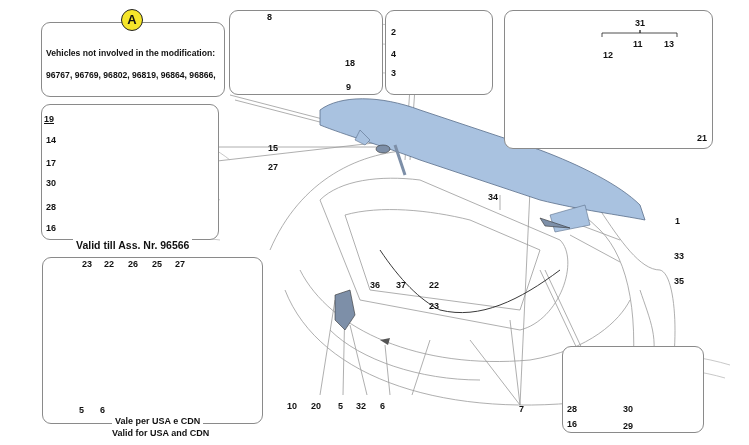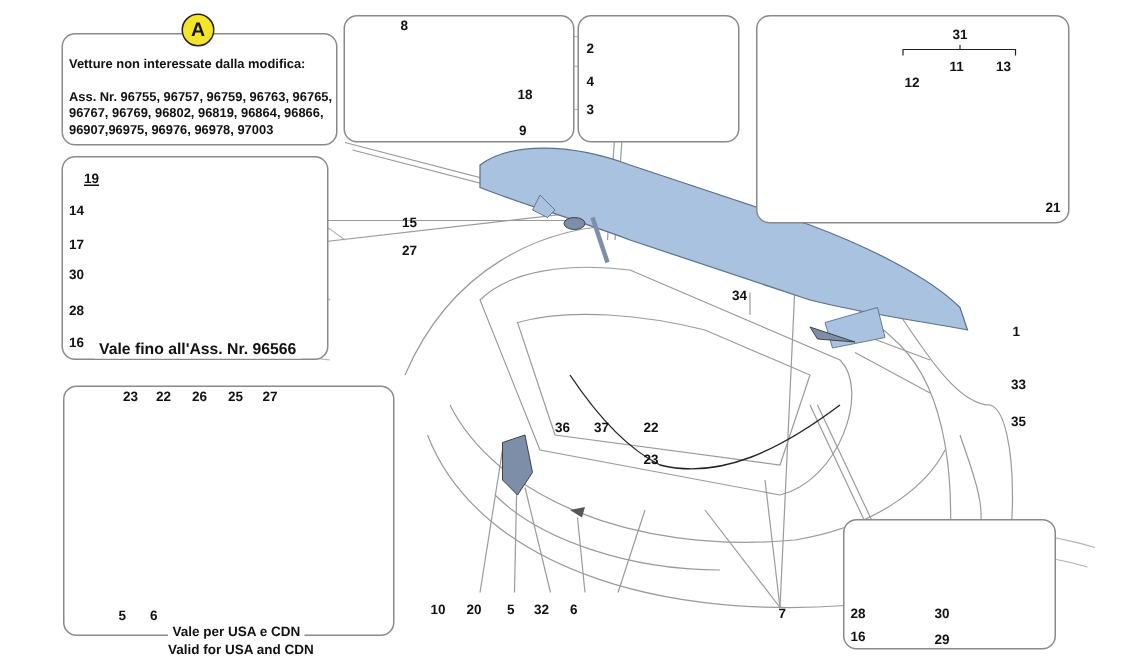--- a/index.html
+++ b/index.html
@@ -91,33 +91,31 @@
     <path d="M585 45 C620 60 660 80 700 100" fill="none" stroke="#7d8fa8" stroke-width="2.5"></path>
     <path d="M575 52 C620 75 660 95 700 108" fill="none" stroke="#7d8fa8" stroke-width="2.5"></path>
     <path d="M658 90 L698 97 L696 100 L655 93 Z" fill="#a9c2e0" stroke="#5b6f8a" stroke-width="0.5"></path>
     <path d="M85 340 L105 338 L105 355 L90 358 Z" fill="#7d8fa8" stroke="#333" stroke-width="0.6"></path>
     <path d="M65 320 C110 340 150 345 200 325 C220 318 240 300 250 295" fill="none" stroke="#222" stroke-width="0.8"></path>
     <path d="M595 405 L675 378 L685 380 L688 390 L680 393 L600 418 Z" fill="#a9c2e0" stroke="#5b6f8a" stroke-width="0.6"></path>
   </svg>
 
   <div class="box" style="left:41px;top:22px;width:182px;height:73px;"></div>
   <div class="badge" style="left:121px;top:9px;">A</div>
-  <div class="note" style="left:46px;top:37px;">Vetture non interessate dalla modifica:</div>
-  <div class="note" style="left:46px;top:59px;">Ass. Nr. 96755, 96757, 96759, 96763, 96765,</div>
+  <div class="note" style="left:46px;top:48px;">Vehicles not involved in the modification:</div>
   <div class="note" style="left:46px;top:70px;">96767, 96769, 96802, 96819, 96864, 96866,</div>
-  <div class="note" style="left:46px;top:81px;">96907,96975, 96976, 96978, 97003</div>
 
   <div class="box" style="left:41px;top:104px;width:176px;height:134px;"></div>
-  <div class="lbl" style="left:56px;top:114px;text-decoration:underline;">19</div>
+  <div class="lbl" style="left:44px;top:114px;text-decoration:underline;">19</div>
   <div class="lbl" style="left:46px;top:135px;">14</div>
   <div class="lbl" style="left:46px;top:158px;text-align:right;">17</div>
   <div class="lbl" style="left:46px;top:178px;">30</div>
   <div class="lbl" style="left:46px;top:202px;">28</div>
   <div class="lbl" style="left:46px;top:223px;">16</div>
-  <div class="caption" style="left:63px;top:227px;">Vale fino all'Ass. Nr. 96566</div>
+  <div class="caption" style="left:73px;top:239px;">Valid till Ass. Nr. 96566</div>
 
   <div class="box" style="left:42px;top:257px;width:219px;height:165px;"></div>
   <div class="lbl" style="left:82px;top:259px;">23</div>
   <div class="lbl" style="left:104px;top:259px;">22</div>
   <div class="lbl" style="left:128px;top:259px;">26</div>
   <div class="lbl" style="left:152px;top:259px;">25</div>
   <div class="lbl" style="left:175px;top:259px;">27</div>
   <div class="lbl" style="left:79px;top:405px;">5</div>
   <div class="lbl" style="left:100px;top:405px;">6</div>
   <div class="caption2" style="left:112px;top:416px;">Vale per USA e CDN</div>

